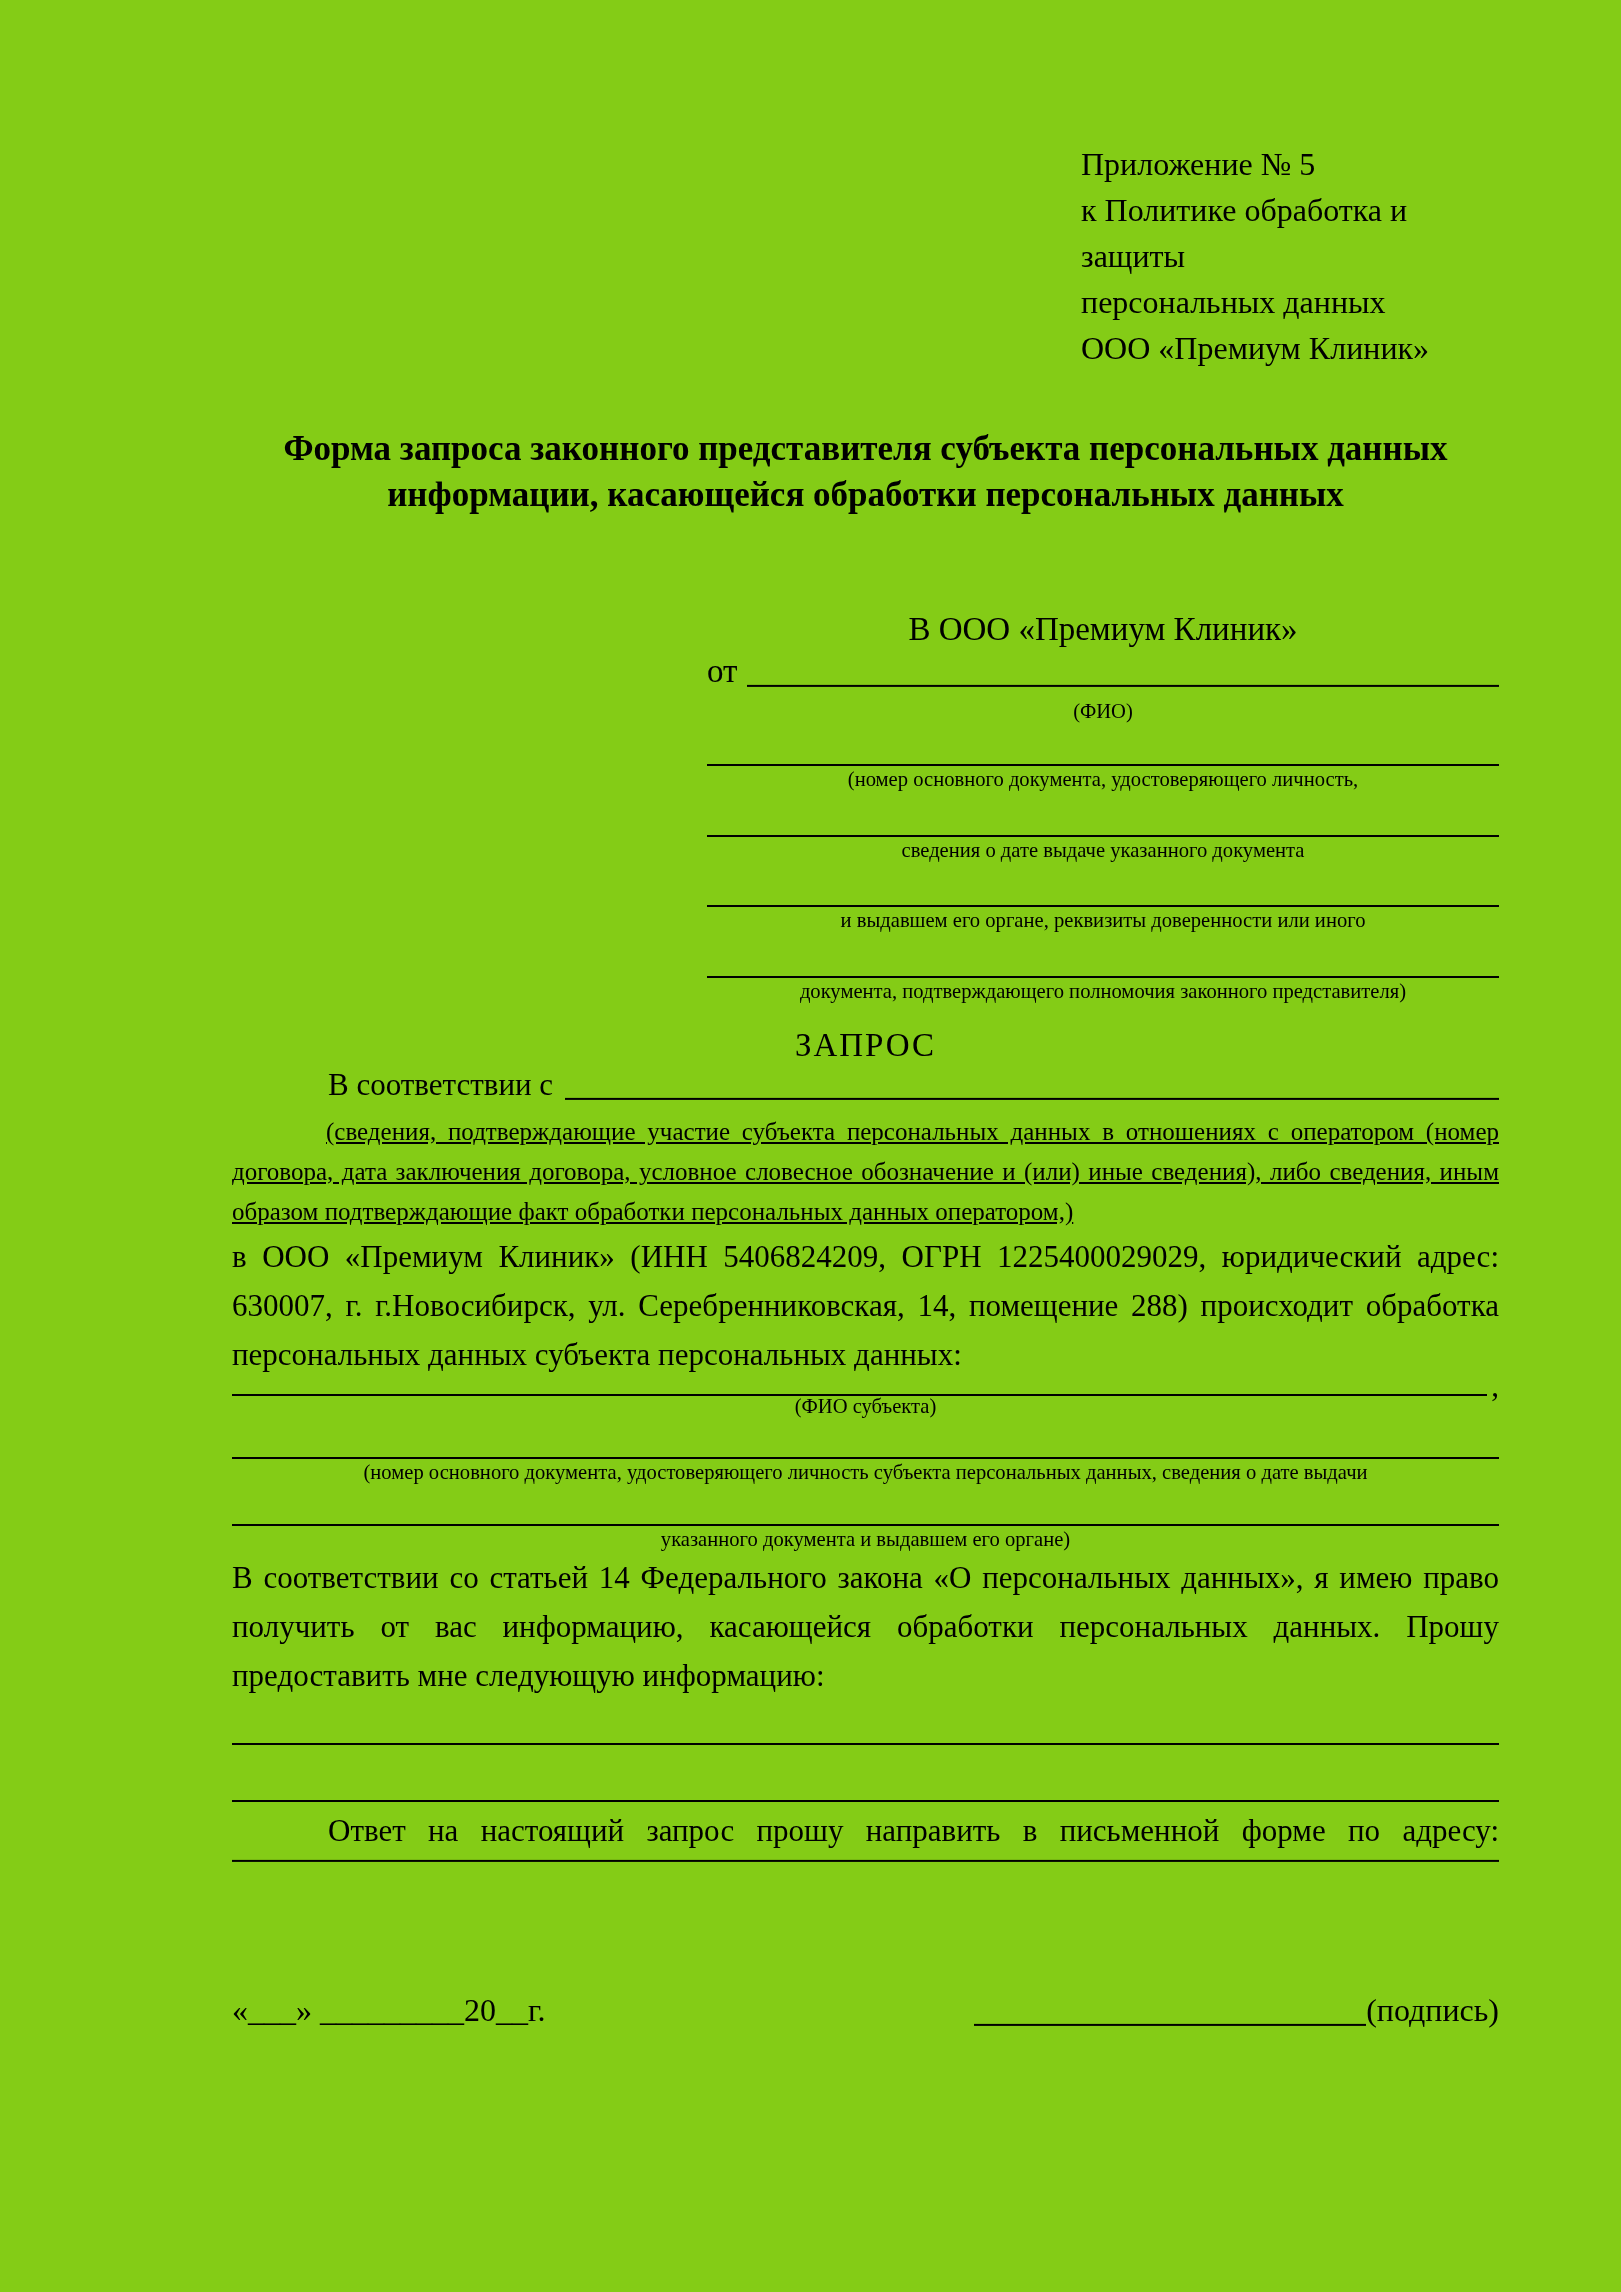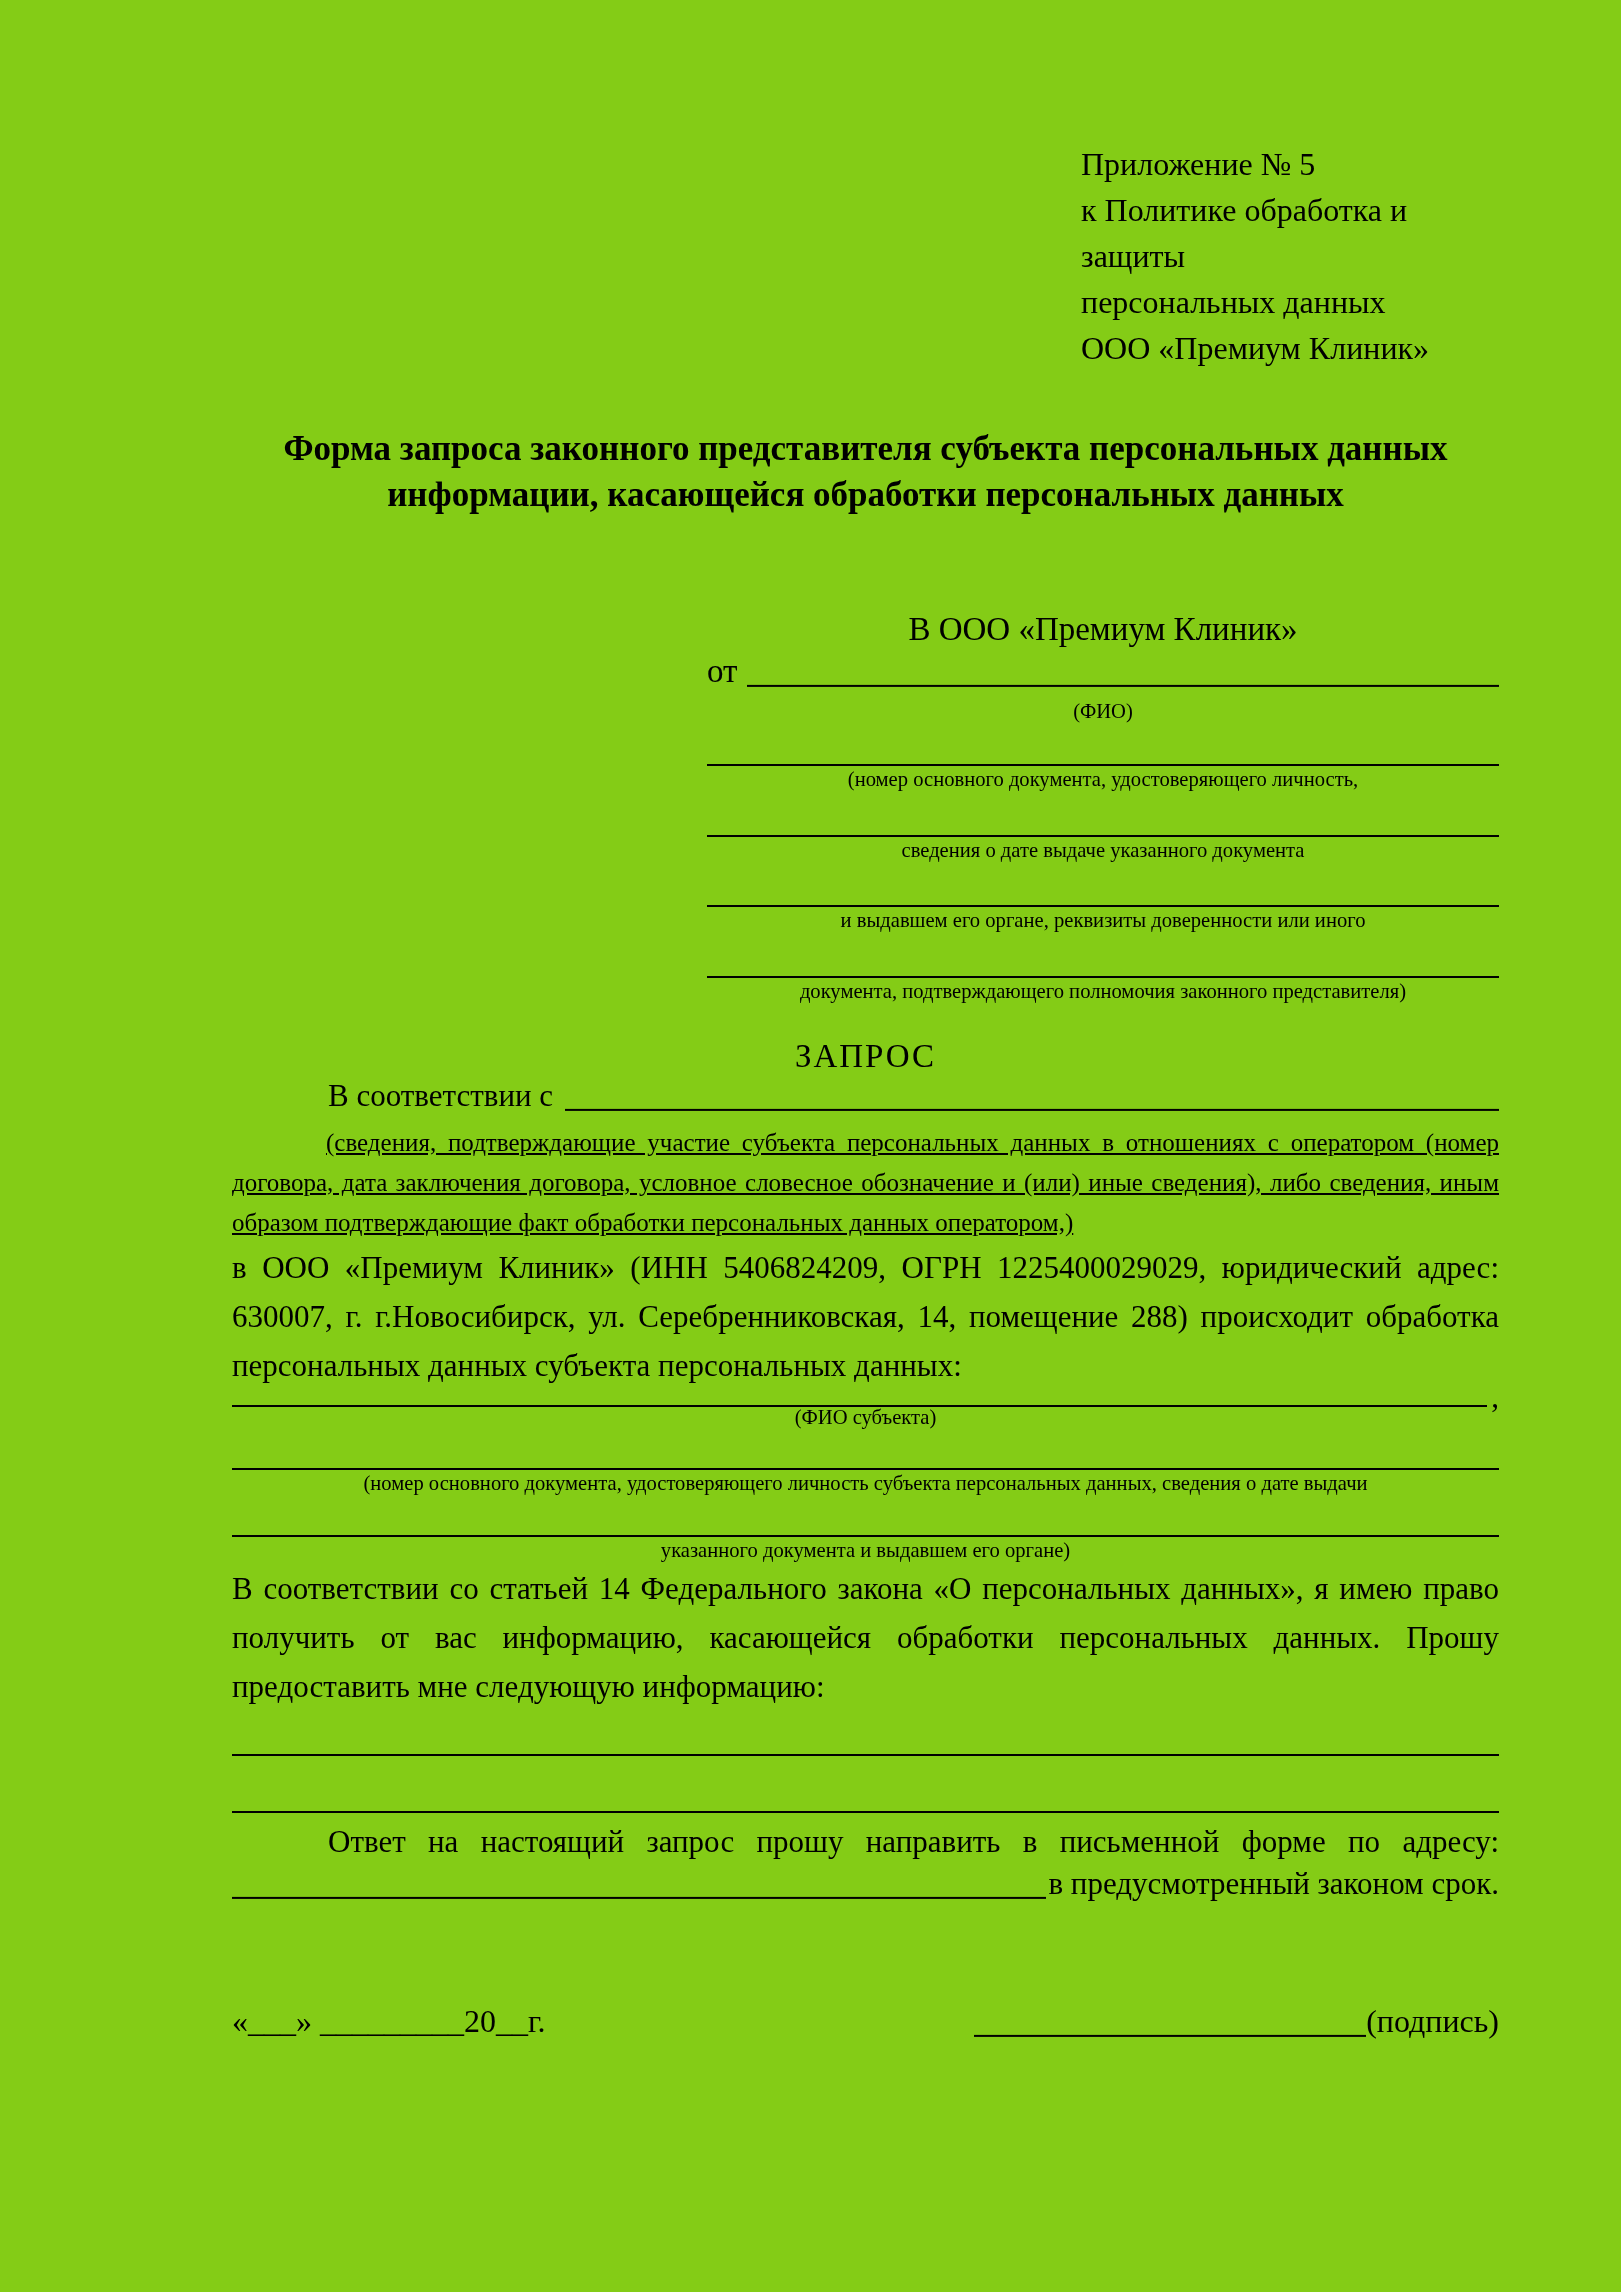--- a/index.html
+++ b/index.html
@@ -65,21 +65,21 @@
     text-align: center;
   }
   .blank {
     height: 39px;
     border-bottom: 2.9px solid #000;
   }
   .blank.b2 { height: 41px; }
 
   
   .request-heading {
-    margin-top: 30px;
+    margin-top: 19px;
     text-align: center;
     font-size: 33px;
     line-height: 43px;
     letter-spacing: 2px;
   }
   .intro-row {
     height: 45px;
     padding-left: 96px;
     font-size: 31px;
   }
@@ -204,21 +204,20 @@
     <div class="caption">указанного документа и выдавшем его органе)</div>
 
     <div class="body-par">В соответствии со статьей 14 Федерального закона «О персональных данных», я имею право получить от вас информацию, касающейся обработки персональных данных. Прошу предоставить мне следующую информацию:</div>
 
     <div class="big-blank"></div>
     <div class="big-blank second"></div>
 
     <div class="reply-first">Ответ на настоящий запрос прошу направить в письменной форме по адресу:</div>
     <div class="row reply-second">
       <span class="fill"></span>
-      <span class="suffix">в предусмотренный законом срок.</span>
     </div>
 
     <div class="footer-row">
       <span>«___» _________20__г.</span>
       <span class="sig-group">
         <span class="sig-line"></span>
         <span class="sig-caption">(подпись)</span>
       </span>
     </div>
 

